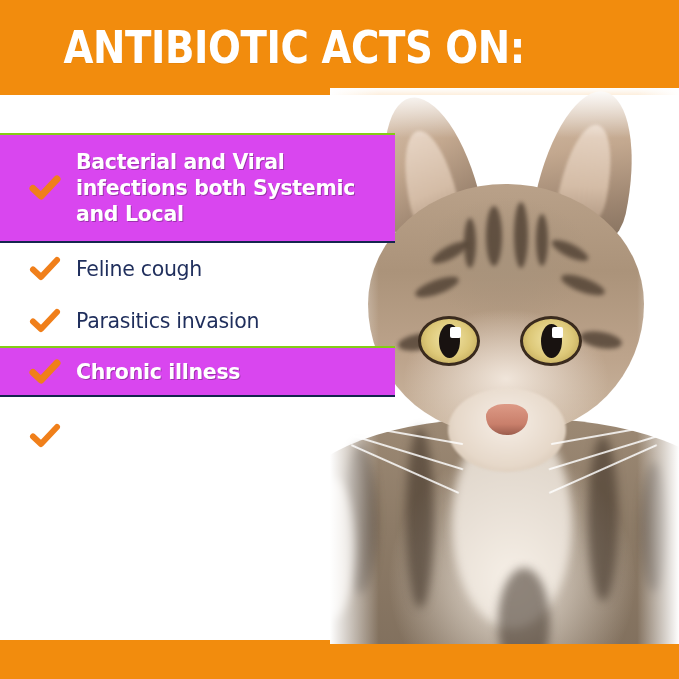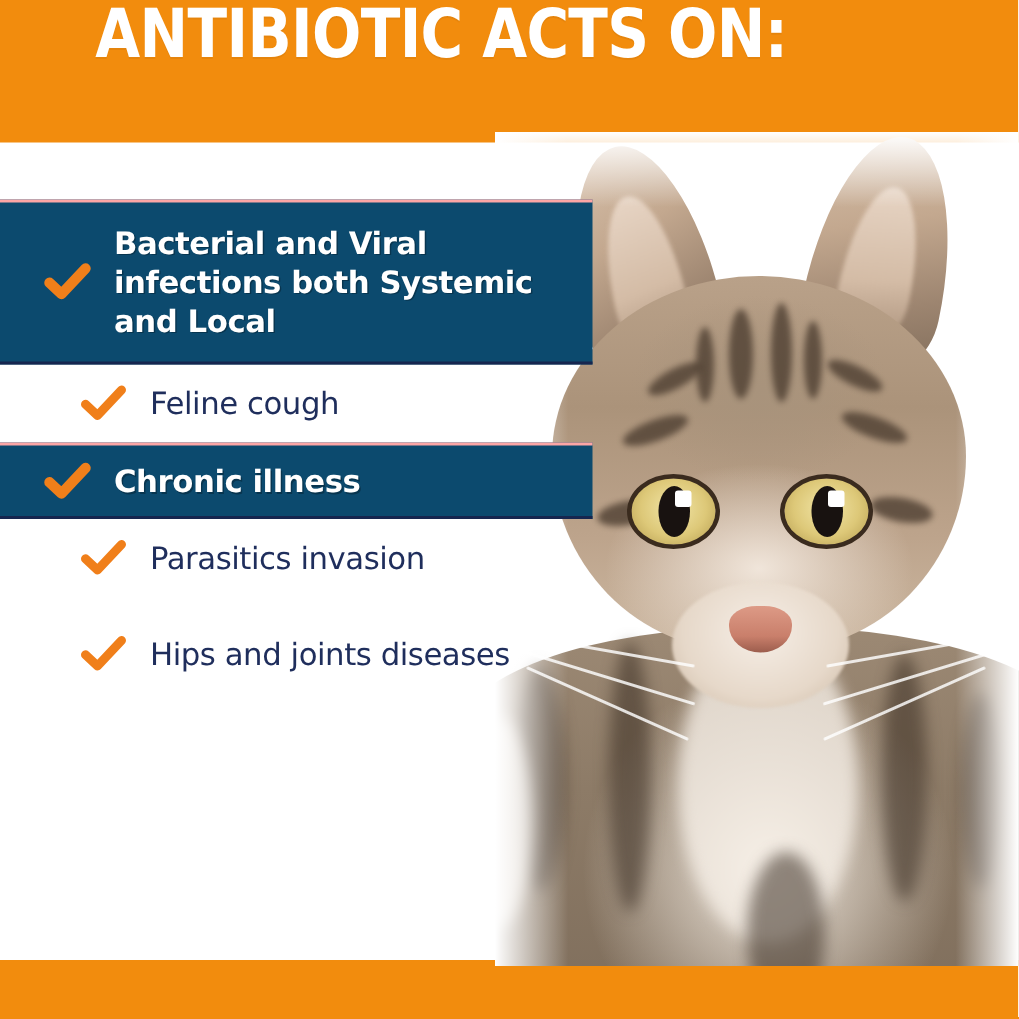--- a/index.html
+++ b/index.html
@@ -35,20 +35,21 @@
   }
 
   
   #headline {
     position: absolute;
     top: 0;
     left: 0;
     width: 588px;
     height: 95px;
     display: flex;
+    align-items: center;
     justify-content: center;
     z-index: 5;
     pointer-events: none;
   }
   #headline-text {
     color: #ffffff;
     font-family: "DejaVu Sans", sans-serif;
     font-weight: bold;
     font-size: 45px;
     letter-spacing: -0.5px;
@@ -219,28 +220,27 @@
   }
   .row {
     position: relative;
     display: flex;
     align-items: center;
     box-sizing: border-box;
     padding-left: 28px;
   }
   .row.dark {
     width: 395px;
-    background: #0c4a6e;
-    border-top: 2px solid #fca5a5;
+    background: #d946ef;
+    border-top: 2px solid #84cc16;
     border-bottom: 2px solid #16264f;
   }
   .row.light {
     width: 571px;
     background: transparent;
-    margin-left: 24px;
   }
   .check {
     flex: 0 0 auto;
     width: 34px;
     height: 34px;
     margin-right: 14px;
     position: relative;
   }
   .check svg { display: block; }
   .row-label {
@@ -348,43 +348,42 @@
     <div class="row light" id="row-1">
       <span class="check">
         <svg width="34" height="34" viewBox="0 0 34 34" aria-hidden="true">
           <path d="M5 17.5 L13 25 L29 8" fill="none" stroke="#F07F1A" stroke-width="6" stroke-linecap="round" stroke-linejoin="round"></path>
         </svg>
       </span>
       <span class="row-label">Feline cough</span>
     </div>
 
 
+    <div class="row light" id="row-3">
+      <span class="check">
+        <svg width="34" height="34" viewBox="0 0 34 34" aria-hidden="true">
+          <path d="M5 17.5 L13 25 L29 8" fill="none" stroke="#F07F1A" stroke-width="6" stroke-linecap="round" stroke-linejoin="round"></path>
+        </svg>
+      </span>
+      <span class="row-label">Parasitics invasion</span>
+    </div>
+
     <div class="row dark" id="row-4">
       <span class="check">
         <svg width="34" height="34" viewBox="0 0 34 34" aria-hidden="true">
           <path d="M5 17.5 L13 25 L29 8" fill="none" stroke="#F07F1A" stroke-width="7" stroke-linecap="round" stroke-linejoin="round"></path>
         </svg>
       </span>
       <span class="row-label">Chronic illness</span>
     </div>
 
-    <div class="row light" id="row-3">
+    <div class="row light" id="row-5">
       <span class="check">
         <svg width="34" height="34" viewBox="0 0 34 34" aria-hidden="true">
           <path d="M5 17.5 L13 25 L29 8" fill="none" stroke="#F07F1A" stroke-width="6" stroke-linecap="round" stroke-linejoin="round"></path>
         </svg>
       </span>
-      <span class="row-label">Parasitics invasion</span>
-    </div>
-
-    <div class="row light" id="row-5">
-      <span class="check">
-        <svg width="34" height="34" viewBox="0 0 34 34" aria-hidden="true">
-          <path d="M5 17.5 L13 25 L29 8" fill="none" stroke="#F07F1A" stroke-width="6" stroke-linecap="round" stroke-linejoin="round"></path>
-        </svg>
-      </span>
-      <span class="row-label">Hips and joints diseases</span>
     </div>
 
 
   </div>
 
 </div>
 
 </body></html>

